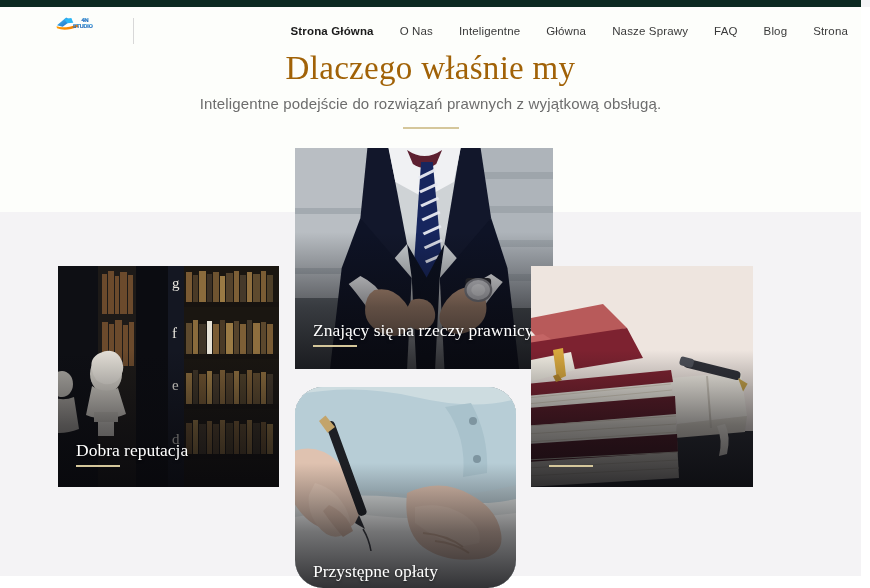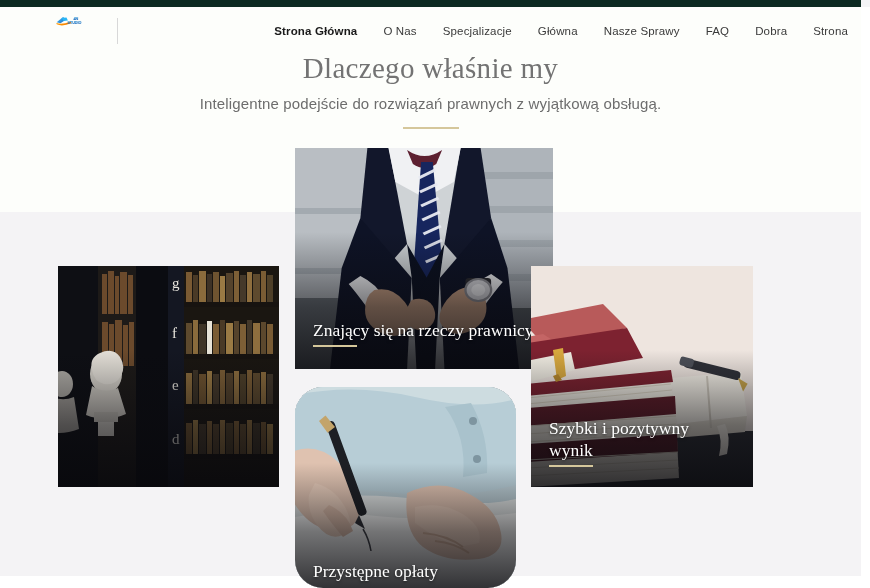--- a/index.html
+++ b/index.html
@@ -87,23 +87,23 @@
   }
 
   
   .hero {
     position: absolute; left: 0; top: 50px;
     width: 861px;
     text-align: center;
   }
   .hero h1 {
     font-family: "Liberation Serif", serif;
-    font-size: 29px;
+    font-size: 33px;
     font-weight: normal;
-    color: #737373;
+    color: #a16207;
     letter-spacing: 0.3px;
     line-height: 36px;
   }
   .hero .sub {
     margin-top: 9px;
     font-size: 15px;
     color: #6d6d6d;
     letter-spacing: 0.15px;
   }
   .gold-rule {
@@ -191,25 +191,25 @@
         <text x="50" y="12" font-family="Liberation Sans, sans-serif" font-size="11" font-weight="bold" fill="url(#lgTxt)" stroke="#0d47a1" stroke-width="0.4">4N</text>
         <text x="33" y="24" font-family="Liberation Sans, sans-serif" font-size="10.5" font-weight="bold" fill="url(#lgTxt)" stroke="#0d47a1" stroke-width="0.4">STUDIO</text>
       </svg>
     </a>
 
     <div class="logo-divider"></div>
 
     <nav class="nav">
       <span class="nav-item active">Strona Główna</span>
       <span class="nav-item">O Nas</span>
-      <span class="nav-item">Specjalizacje</span>
+      <span class="nav-item">Inteligentne</span>
       <span class="nav-item">Główna</span>
       <span class="nav-item">Nasze Sprawy</span>
       <span class="nav-item">FAQ</span>
-      <span class="nav-item">Dobra</span>
+      <span class="nav-item">Blog</span>
       <span class="nav-item">Strona</span>
     </nav>
   </div>
 
   <div class="hero">
     <h1>Dlaczego właśnie my</h1>
     <div class="sub">Inteligentne podejście do rozwiązań prawnych z wyjątkową obsługą.</div>
     <div class="gold-rule"></div>
   </div>
 
@@ -314,20 +314,24 @@
           <rect x="40" y="156" width="16" height="14" fill="#d7d3cb"></rect>
         </g>
         <g opacity="0.85">
           <ellipse cx="4" cy="118" rx="11" ry="13" fill="#cbc7bf"></ellipse>
           <path d="M-8 130 q12 6 24 1 l5 32 q-18 7 -32 2 z" fill="#bdb9b1"></path>
         </g>
         <rect width="221" height="221" fill="url(#)"></rect>
       </svg>
     </div>
     <div class="shade"></div>
+    <div class="caption">
+      <div class="title">Dobra reputacja</div>
+      <div class="underline"></div>
+    </div>
   </div>
 
   <div class="card" id="card-center">
     <div class="photo">
       <svg viewBox="0 0 221 221" preserveAspectRatio="none">
         <rect width="221" height="221" fill="#cfd3d6"></rect>
         <rect x="0" y="0" width="70" height="221" fill="#b9bec3"></rect>
         <rect x="150" y="0" width="71" height="221" fill="#aeb4ba"></rect>
         <g opacity="0.5" fill="#8f979e">
           <rect x="0" y="60" width="70" height="6"></rect>
@@ -426,21 +430,20 @@
           <path d="M-10 96 L40 86 L44 104 L-10 118 Z" fill="#f0ece2"></path>
         </g>
         <g>
           <path d="M22 84 l10 -2 l3 28 l-9 4 z" fill="#d8a93e"></path>
           <path d="M22 110 l5 -2 l4 6 l-6 2 z" fill="#b8892c"></path>
         </g>
       </svg>
     </div>
     <div class="shade"></div>
     <div class="caption">
-      <div class="title">Szybki i pozytywny wynik</div>
       <div class="underline"></div>
     </div>
   </div>
 
   <div class="card" id="card-bottom">
     <div class="photo">
       <svg viewBox="0 0 221 201" preserveAspectRatio="none">
         <rect width="221" height="201" fill="#b9cbd2"></rect>
         <rect x="0" y="0" width="221" height="96" fill="#c6d6db"></rect>
         <path d="M0 0 h221 v86 q-60 14 -120 6 q-55 -8 -101 4 z" fill="#cddce0"></path>

